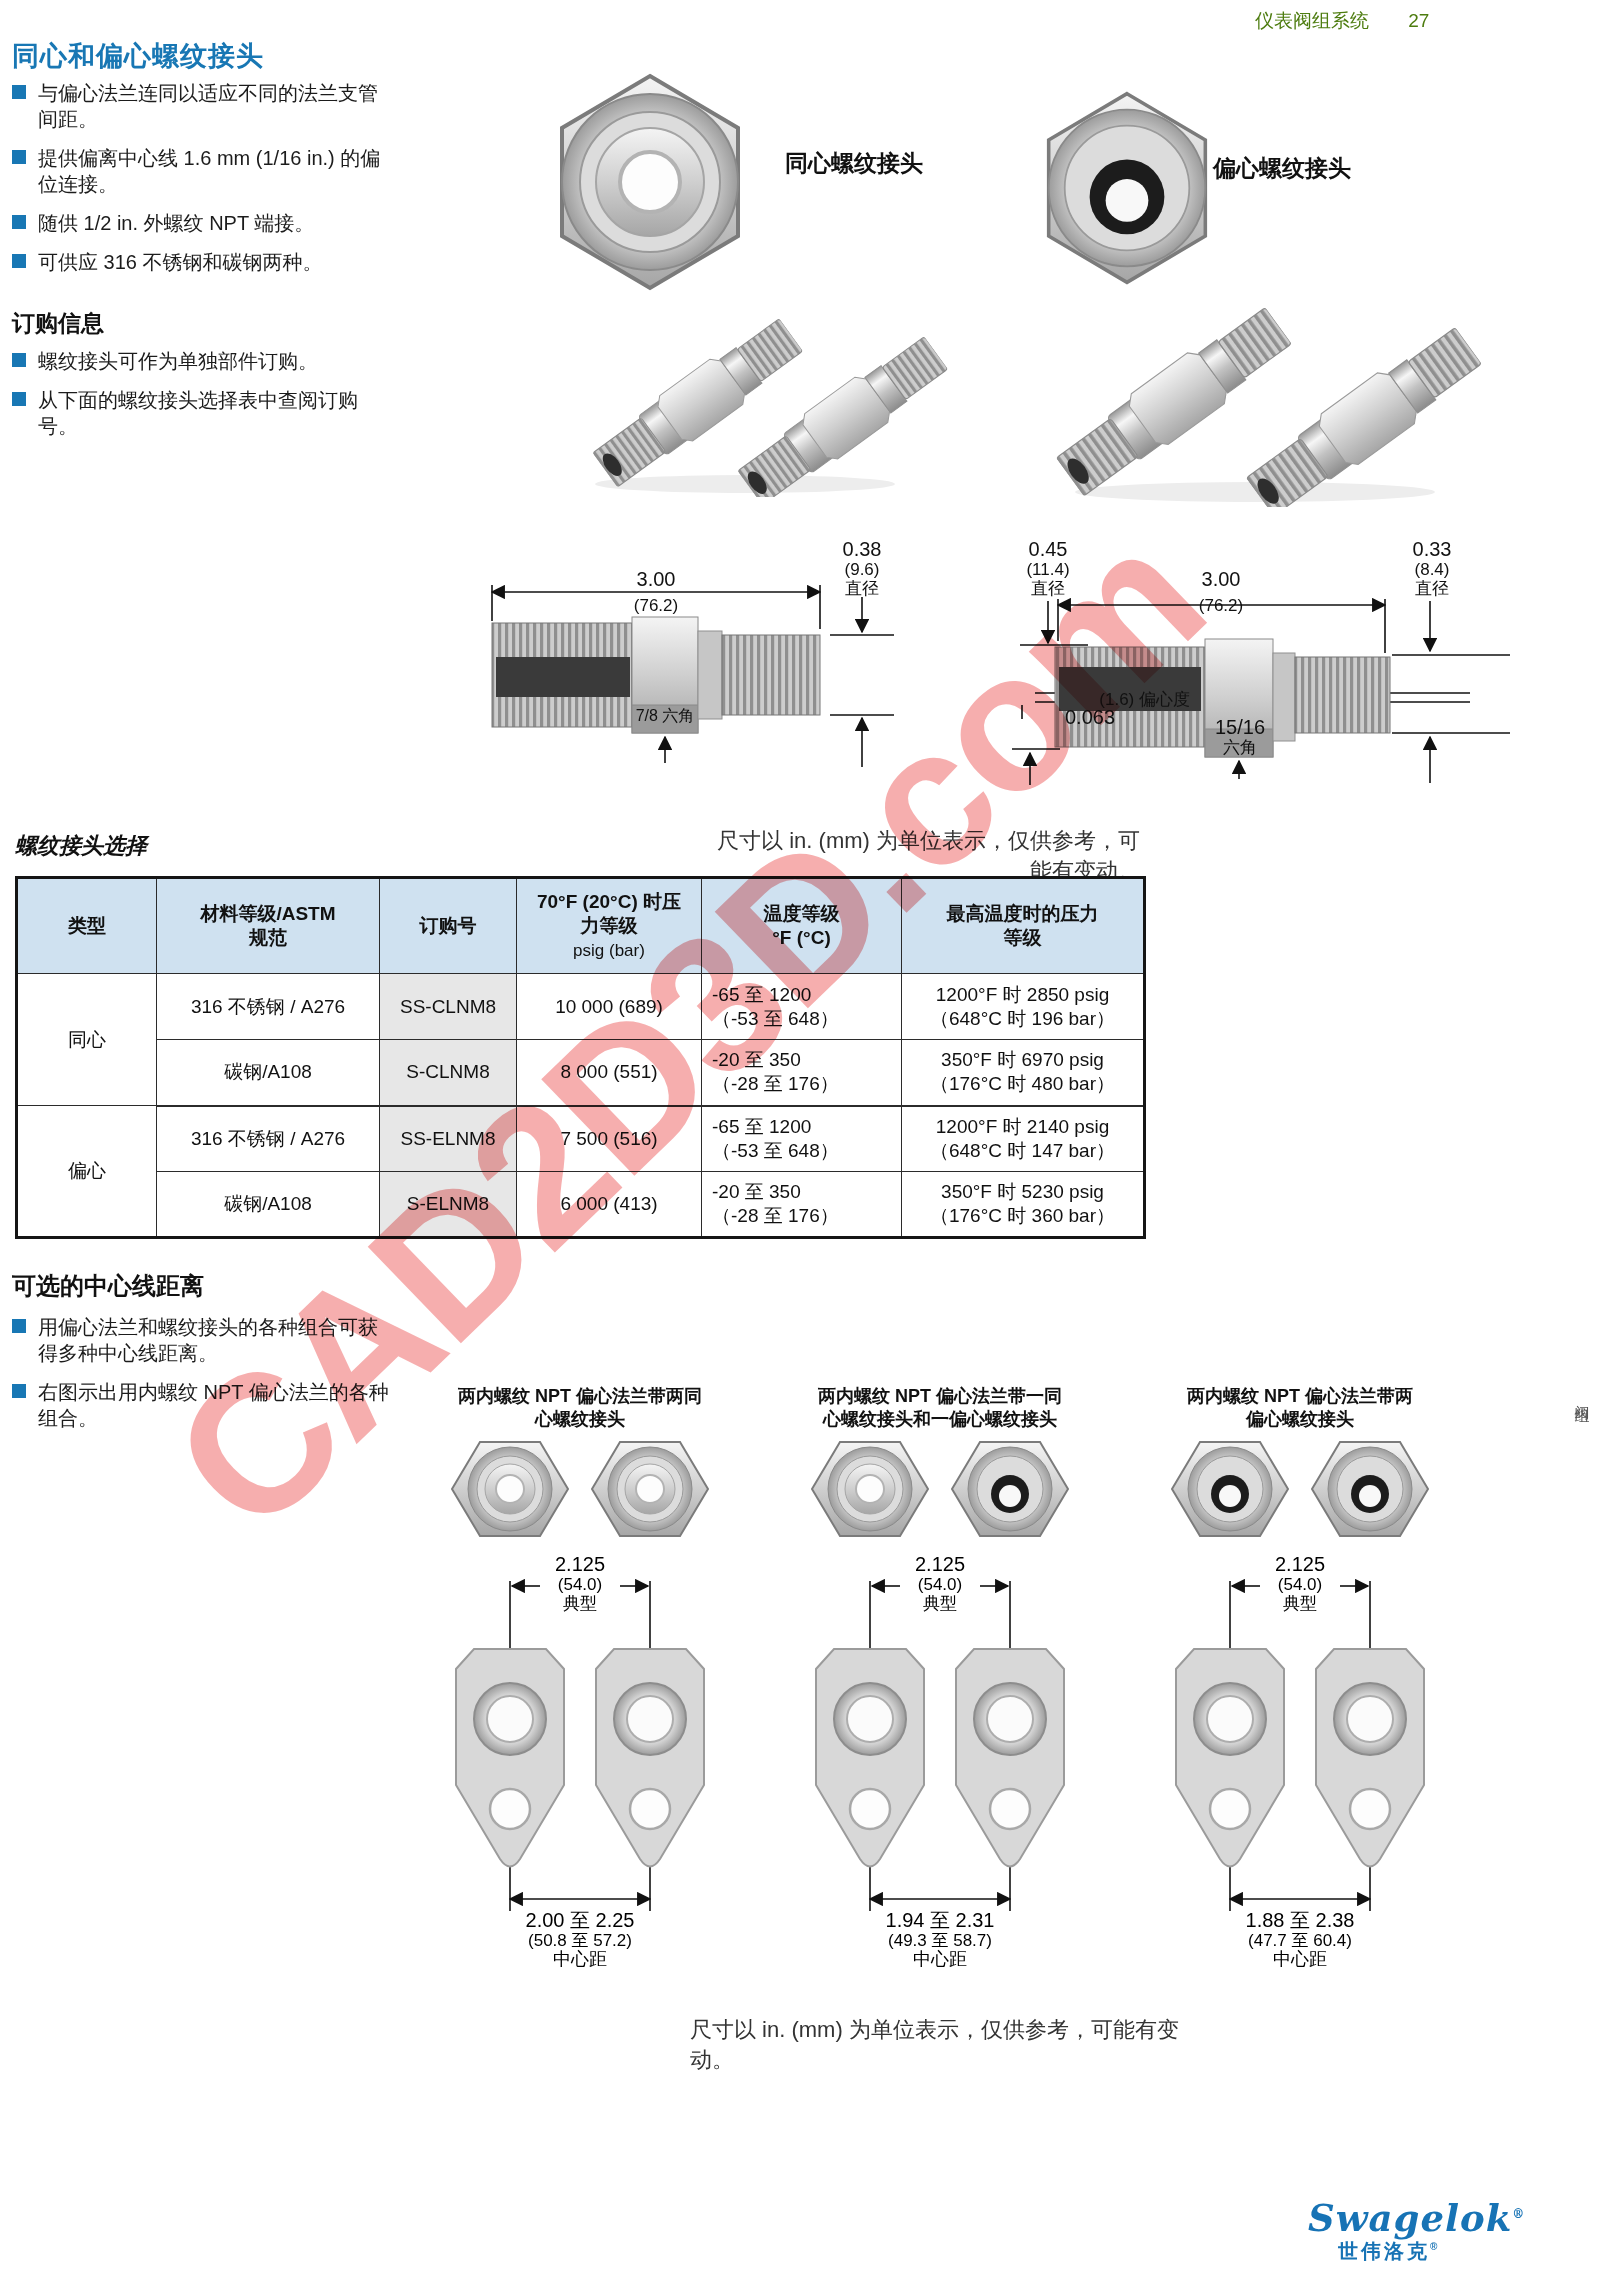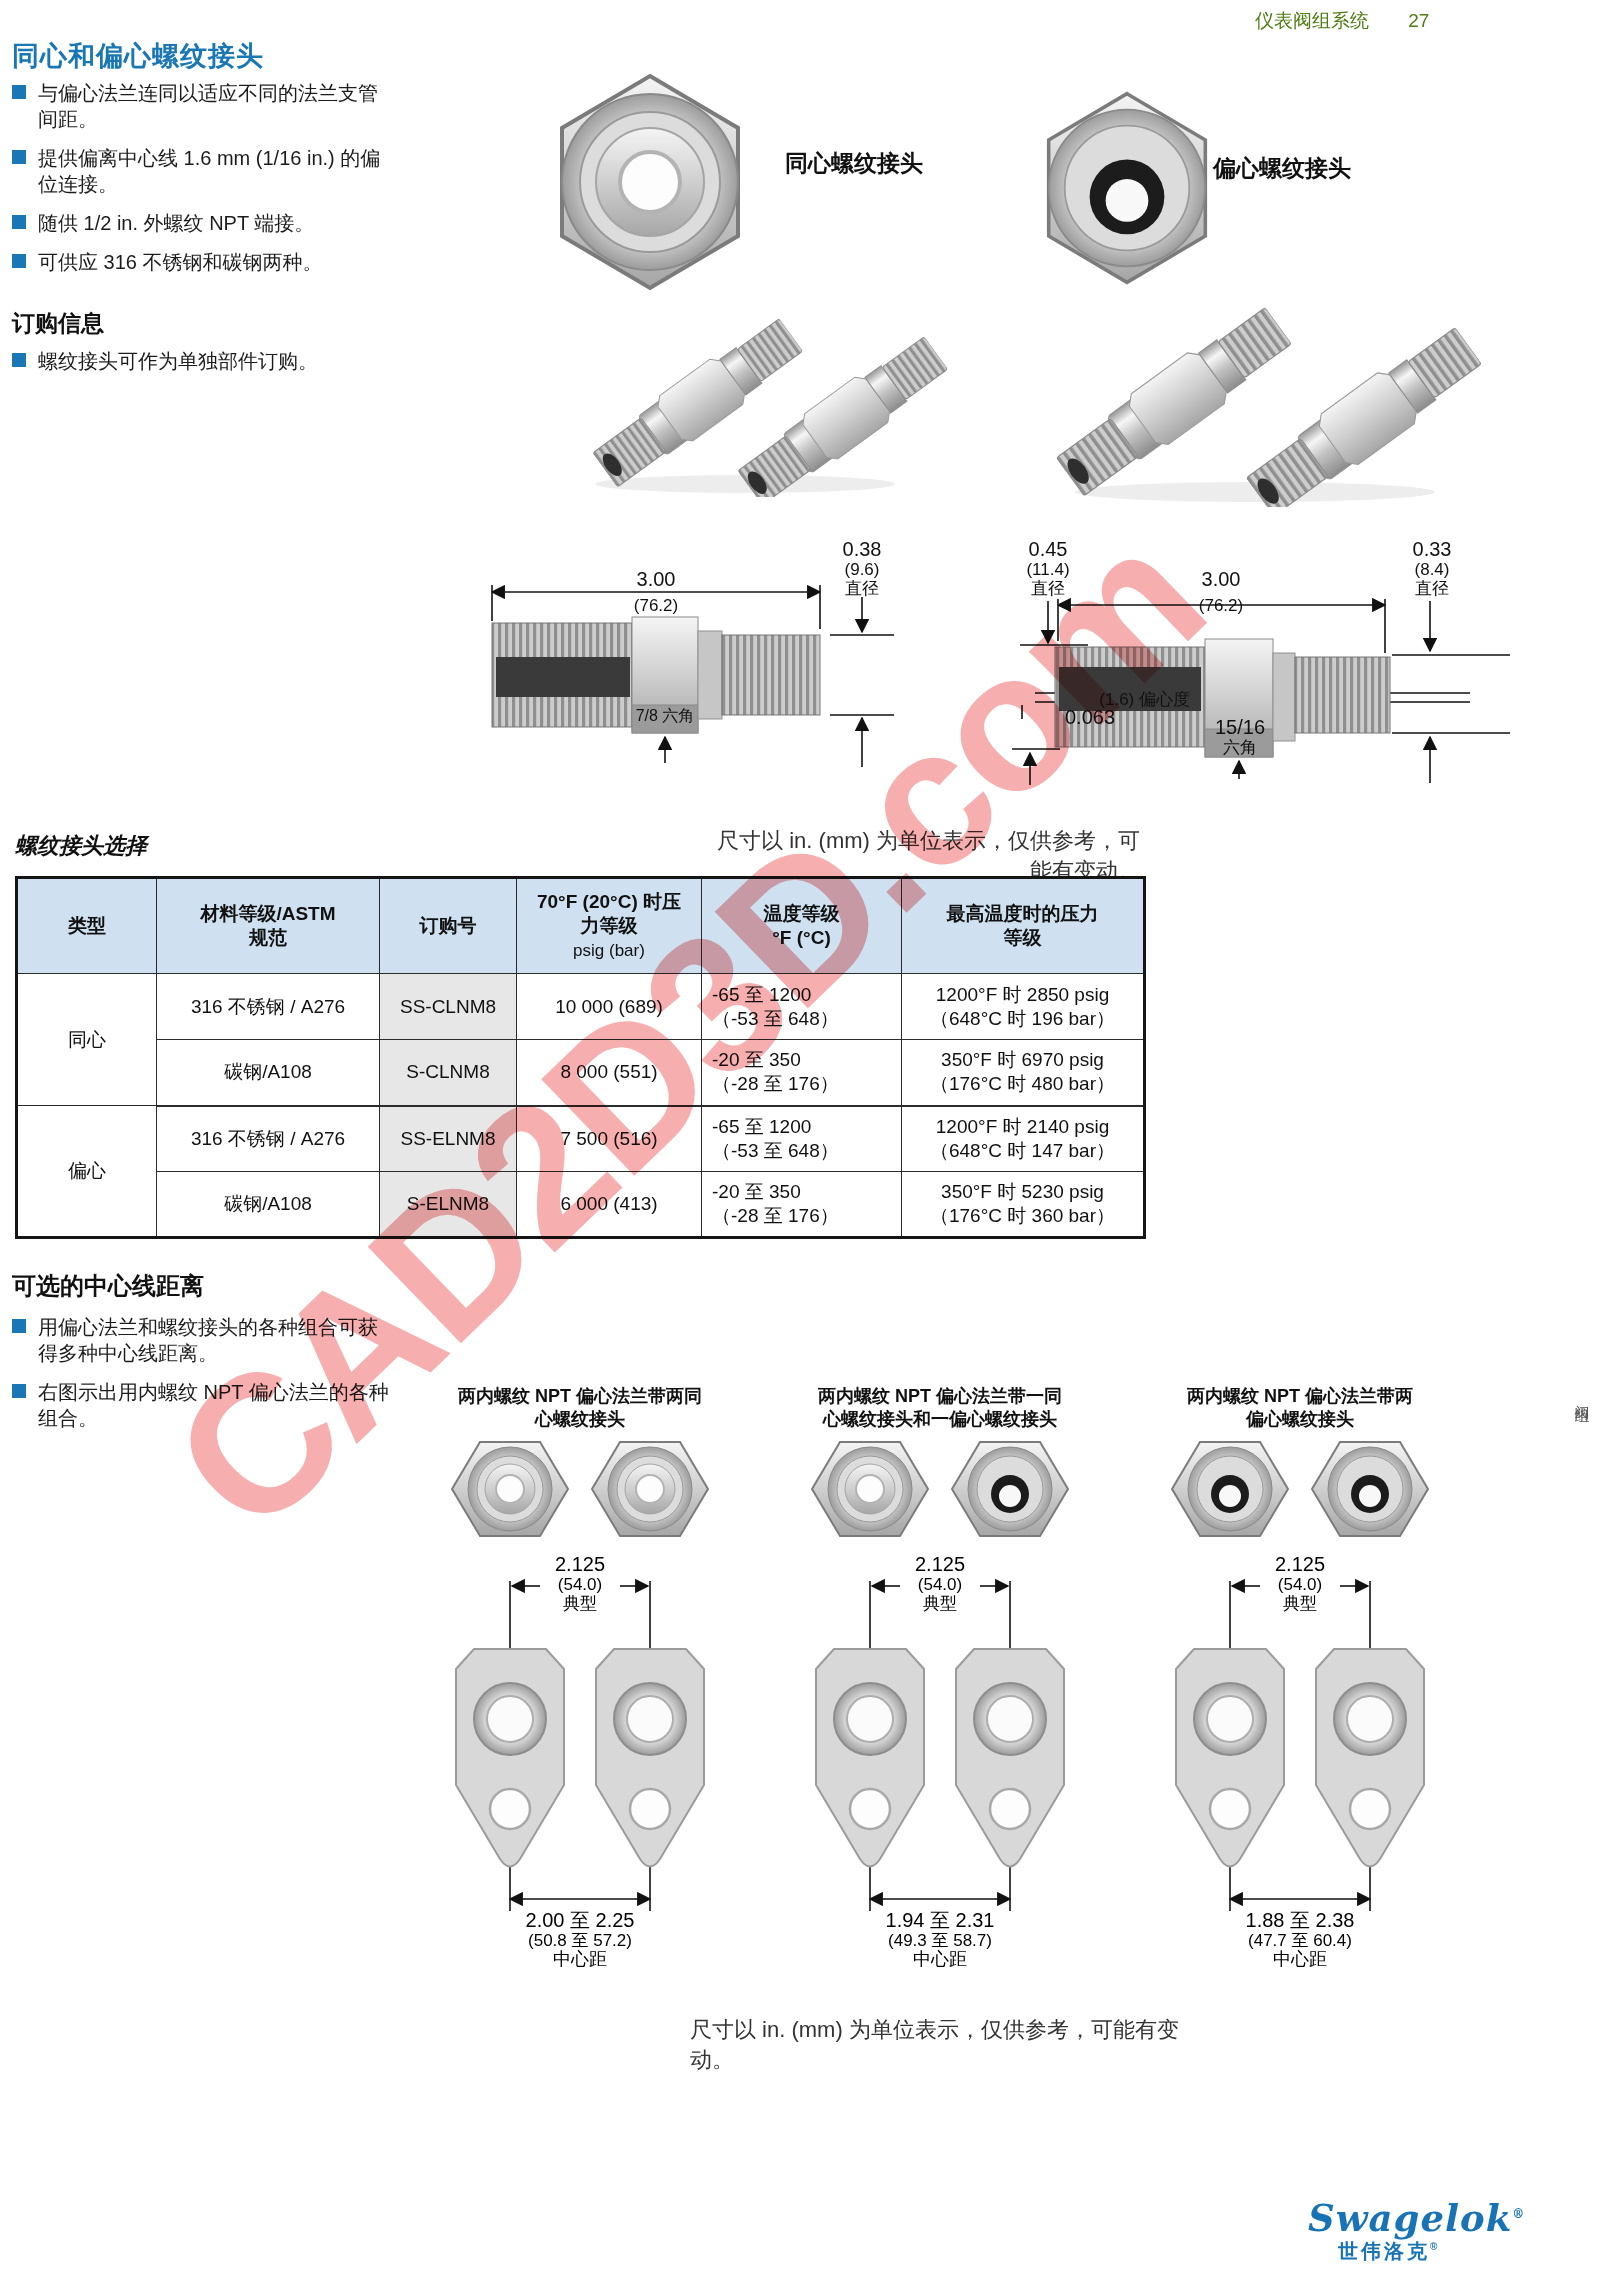--- a/index.html
+++ b/index.html
@@ -144,20 +144,21 @@
   <h1 id="intro-title">同心和偏心螺纹接头</h1>
   <ul class="bullets" style="top:80px">
     <li><span class="sq"></span><span>与偏心法兰连同以适应不同的法兰支管间距。</span></li>
     <li><span class="sq"></span><span>提供偏离中心线 1.6 mm (1/16 in.) 的偏位连接。</span></li>
     <li><span class="sq"></span><span>随供 1/2 in. 外螺纹 NPT 端接。</span></li>
     <li><span class="sq"></span><span>可供应 316 不锈钢和碳钢两种。</span></li>
   </ul>
   <h2 id="order-title">订购信息</h2>
   <ul class="bullets" style="top:348px">
     <li><span class="sq"></span><span>螺纹接头可作为单独部件订购。</span></li>
+    <li><span class="sq"></span><span>从下面的螺纹接头选择表中查阅订购号。</span></li>
   </ul>
 
   <svg class="abs" style="left:550px;top:72px" width="200" height="220">
     <use href="#nutC" width="200" height="220"></use>
   </svg>
   <div class="photolbl" style="left:785px;top:148px">同心螺纹接头</div>
 
   <svg class="abs" style="left:1038px;top:90px" width="178" height="196">
     <use href="#nutE" width="178" height="196"></use>
   </svg>

